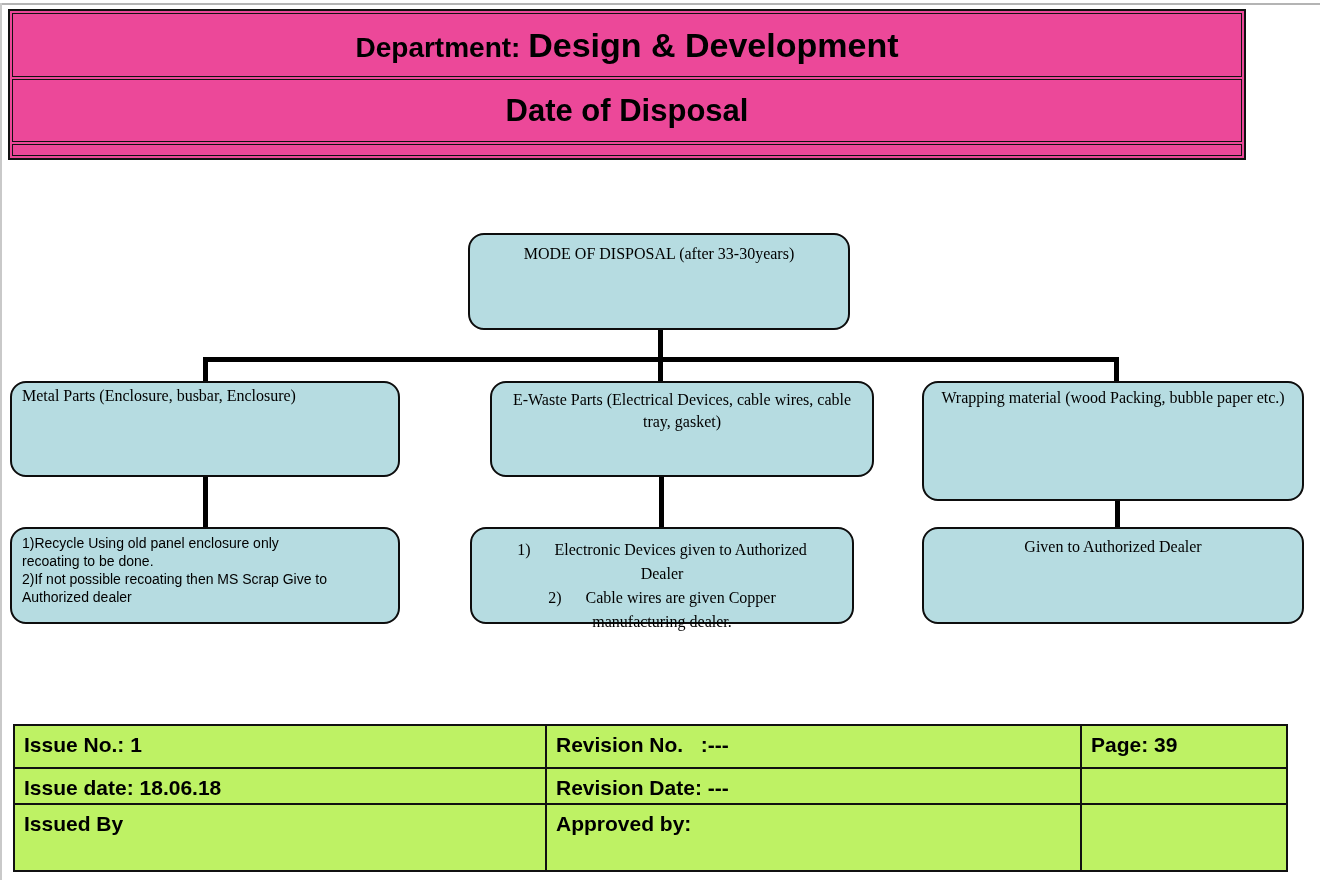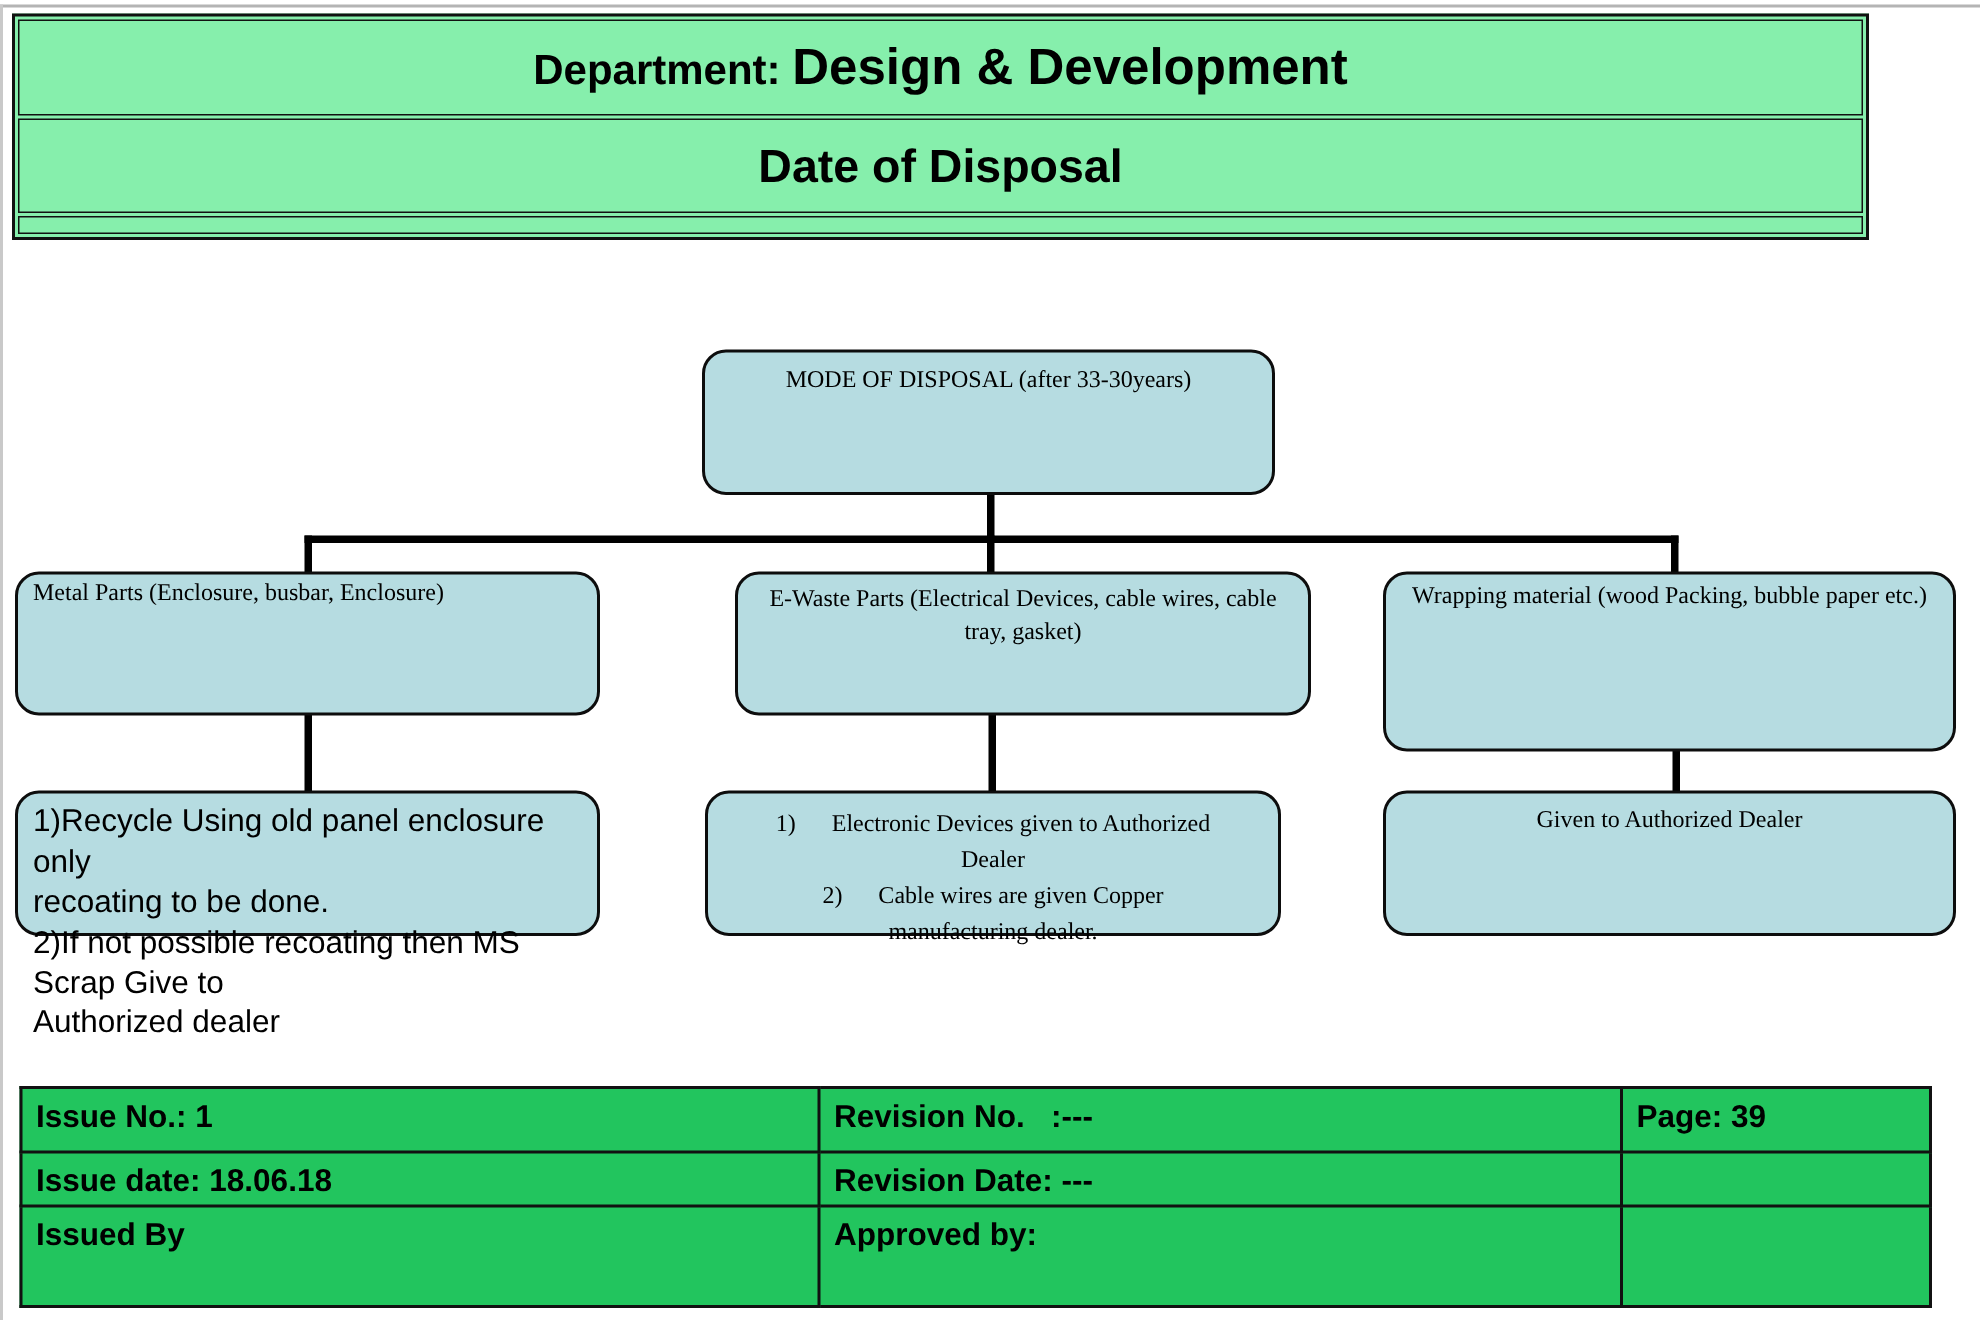--- a/index.html
+++ b/index.html
@@ -7,21 +7,21 @@
     position:relative;width:1320px;height:880px;background:#ffffff;
     font-family:"Liberation Sans",sans-serif;overflow:hidden;
   }
   
   .edge-top{position:absolute;left:0;top:3px;width:1320px;height:2px;background:#b4b4b4;}
   .edge-left{position:absolute;left:0;top:3px;width:2px;height:877px;background:#c9c9c9;}
 
   
   table.hdr{
     position:absolute;left:8px;top:9px;width:1238px;
-    border:2px solid #111;border-spacing:2px;background:#86efac;
+    border:2px solid #111;border-spacing:2px;background:#ec4899;
     table-layout:fixed;
   }
   table.hdr td{border:1.5px solid #111;text-align:center;vertical-align:middle;padding:0;}
   td.hdr-r1{height:62px;}
   td.hdr-r2{height:61px;}
   td.hdr-r3{height:10px;}
   .dep-label{font-size:28px;font-weight:700;color:#000;}
   .dep-value{font-size:34px;font-weight:700;color:#000;}
   .subtitle{font-size:31px;font-weight:700;color:#000;}
 
@@ -30,37 +30,37 @@
     position:absolute;box-sizing:border-box;
     background:#b6dce1;border:2.5px solid #0d0d0d;border-radius:16px;
     font-family:"Liberation Serif",serif;font-size:16px;color:#000;
   }
   .conn{position:absolute;background:#000;}
   #box-root   {left:468px;top:233px;width:382px;height:97px;text-align:center;padding-top:10px;}
   #box-b0     {left:10px; top:381px;width:390px;height:96px;text-align:left;  padding:4px 10px;}
   #box-b1     {left:490px;top:381px;width:384px;height:96px;text-align:center;padding:6px 4px;line-height:1.35;white-space:pre-line;}
   #box-b2     {left:922px;top:381px;width:382px;height:120px;text-align:center;padding:6px 8px;}
   #box-d0     {left:10px; top:527px;width:390px;height:97px;text-align:left;padding:6px 10px;
-               font-family:"Liberation Sans",sans-serif;font-size:21px;line-height:1.28;white-space:pre-line;}
+               font-family:"Liberation Sans",sans-serif;font-size:14px;line-height:1.28;white-space:pre-line;}
   #box-d1     {left:470px;top:527px;width:384px;height:97px;text-align:center;padding-top:9px;line-height:1.5;white-space:pre-wrap;}
   #box-d2     {left:922px;top:527px;width:382px;height:97px;text-align:center;padding-top:9px;}
 
   #conn-root-v {left:658px;top:328px;width:5px;height:30px;}
   #conn-hbar   {left:203px;top:357px;width:916px;height:5px;}
   #conn-drop0  {left:203px; top:357px;width:5px;height:26px;}
   #conn-drop1  {left:658px; top:357px;width:5px;height:26px;}
   #conn-drop2  {left:1114px;top:357px;width:5px;height:26px;}
   #conn-leaf0  {left:203px; top:476px;width:5px;height:53px;}
   #conn-leaf1  {left:659px; top:476px;width:5px;height:53px;}
   #conn-leaf2  {left:1115px;top:476px;width:5px;height:53px;}
 
   
   table.ftr{
     position:absolute;left:13px;top:724px;width:1240px;
-    border-collapse:collapse;table-layout:fixed;background:#22c55e;
+    border-collapse:collapse;table-layout:fixed;background:#bef264;
   }
   table.ftr td{
     border:2.5px solid #111;vertical-align:top;
     font-size:21px;font-weight:700;color:#000;
     padding:7px 0 0 9px;white-space:pre;overflow:hidden;
   }
   .ftr-c0{width:521px;}
   .ftr-c1{width:524px;}
   .ftr-c2{width:195px;}
   tr.ftr-r0 td{height:34px;}

